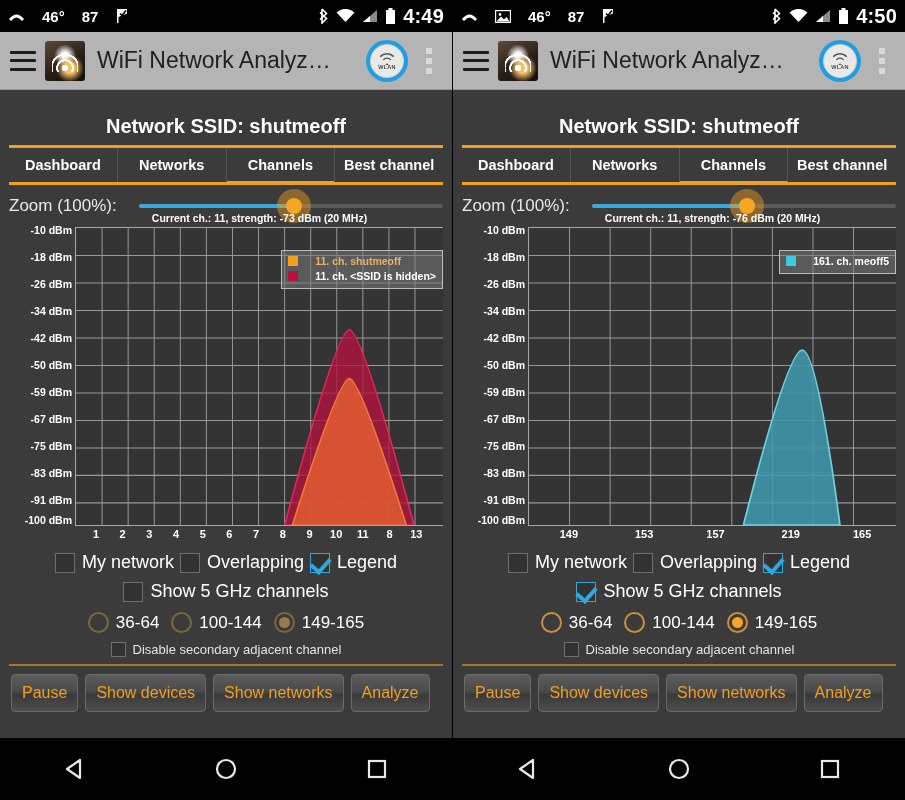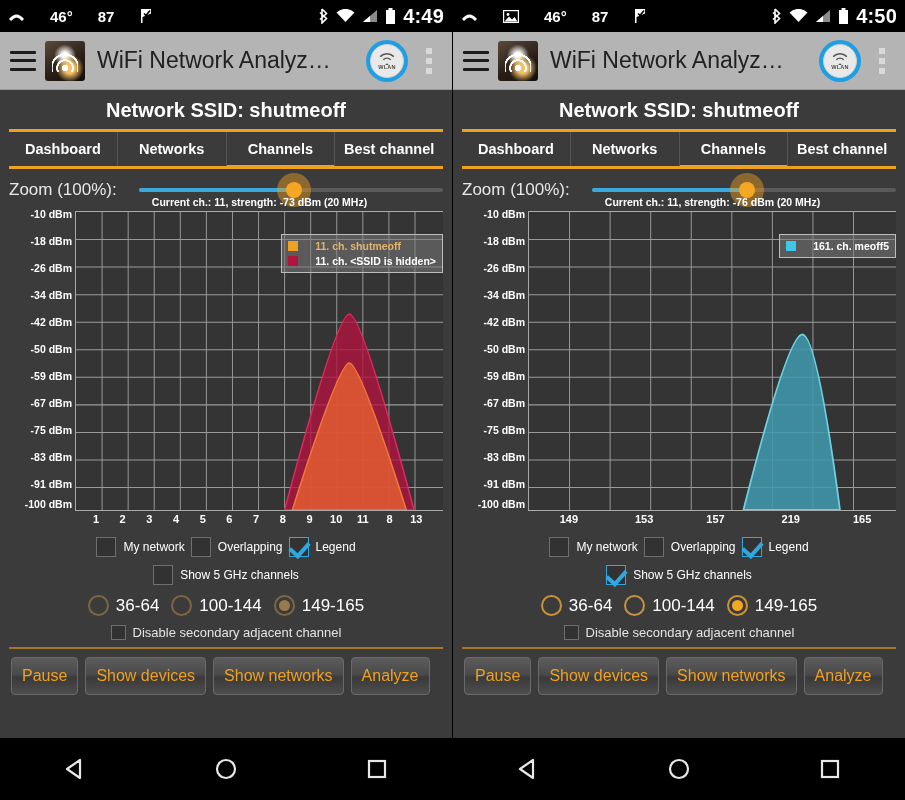--- a/index.html
+++ b/index.html
@@ -18,21 +18,21 @@
     overflow: hidden;
   }
   .phone.right { width: 453px; border-left: 1px solid #000; }
 
   
   .statusbar {
     height: 32px; background: #000; color: #fff;
     display: flex; align-items: center; flex: 0 0 32px;
     padding: 0 8px; font-size: 15px; font-weight: bold;
   }
-  .sb-left { display: flex; align-items: center; gap: 25px; }
+  .sb-left { display: flex; align-items: center; gap: 17px; }
   .sb-right { margin-left: auto; display: flex; align-items: center; gap: 7px; }
   .sb-time { font-size: 20px; font-weight: bold; letter-spacing: .2px; }
   .ic { display: inline-block; line-height: 0; }
 
   
   .appbar {
     flex: 0 0 58px; height: 58px; background: #b4b4b4;
     display: flex; align-items: center; padding: 0 10px;
     border-bottom: 1px solid #9a9a9a;
   }
@@ -71,21 +71,21 @@
     align-items: center; justify-content: center;
     border: 1px solid #cfcfcf;
   }
   .wlantxt { font-size: 5.5px; color: #4b4b4b; font-weight: bold; letter-spacing: .2px; margin-top: -1px; }
   .overflow { width: 26px; margin-left: 8px; display: flex; flex-direction: column;
     align-items: center; gap: 4px; }
   .overflow i { width: 6px; height: 6px; background: #d9d9d9; display: block; }
 
   
   .content { flex: 1 1 auto; background: #3b3b3b; display: flex; flex-direction: column;
-    padding: 0 9px; overflow: hidden; }
+    padding: 16px 9px; overflow: hidden; }
   .ssid-title {
     text-align: center; color: #fff; font-size: 20px; font-weight: bold;
     padding: 9px 0 7px;
   }
   .rule { height: 3px; background: #f0a020; width: 100%; }
   .tabs { display: flex; align-items: stretch; height: 34px; justify-content: space-between; }
   .tab {
     flex: 1 1 0; display: flex; align-items: center; justify-content: center;
     color: #fff; font-size: 14.5px; font-weight: bold;
     border-right: 1px solid #555; position: relative;
@@ -133,21 +133,21 @@
   .optrow { display: flex; align-items: center; justify-content: center;
     gap: 6px; padding: 4px 0; }
   .opt { display: flex; align-items: center; gap: 7px; }
   .cbox { width: 20px; height: 20px; border: 1.5px solid #6f6f6f; background: #323232;
     position: relative; flex: 0 0 20px; }
   .cbox.checked { border-color: #2fa8e0; }
   .cbox.checked::after {
     content: ""; position: absolute; left: 3px; top: 0px; width: 9px; height: 15px;
     border: solid #2fa8e0; border-width: 0 4px 4px 0; transform: rotate(42deg);
   }
-  .optlabel { color: #fff; font-size: 12px; }
+  .optlabel { color: #fff; font-size: 18px; }
   .optlabel.small { font-size: 13px; color: #e3e3e3; }
   .radiorow { display: flex; align-items: center; justify-content: center; gap: 12px; padding: 6px 0; }
   .radio { display: flex; align-items: center; gap: 7px; }
   .rdot { width: 21px; height: 21px; border-radius: 50%; border: 2px solid #c8913c;
     position: relative; flex: 0 0 21px; }
   .rdot.dim { border-color: #7d6741; }
   .rdot.sel::after { content: ""; position: absolute; inset: 3px; border-radius: 50%; background: #f5a623; }
   .rdot.sel.dim::after { background: #9a7a4d; }
   .rlabel { color: #fff; font-size: 17px; }
   .smallrow { display: flex; align-items: center; justify-content: center; gap: 7px; padding: 3px 0 5px; }

